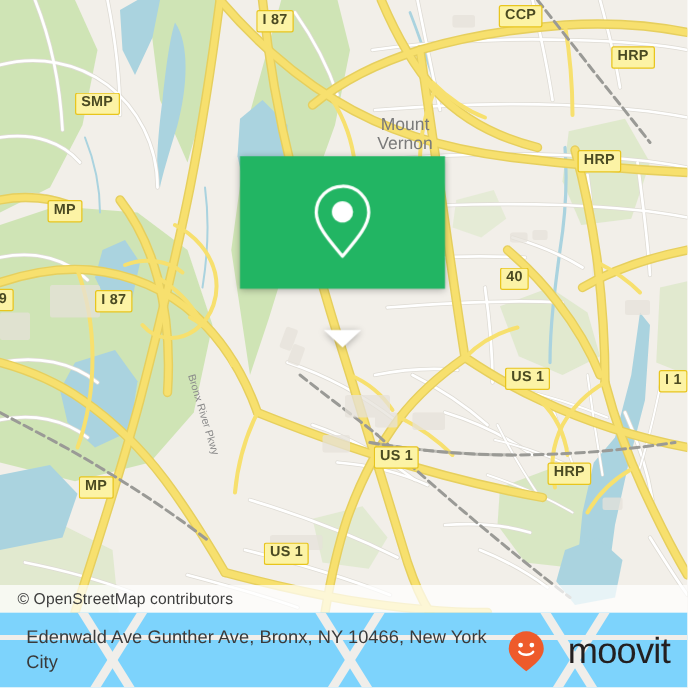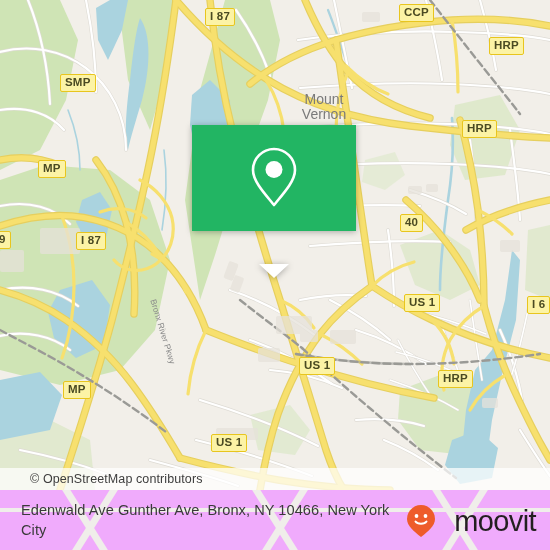--- a/index.html
+++ b/index.html
@@ -37,21 +37,21 @@
     width: 550px;
     height: 22px;
     background: rgba(255,255,255,0.72);
     display: flex;
     align-items: center;
     z-index: 30;
   }
   .attrib span {
     font-size: 12.5px;
     color: #3d3d3d;
-    padding-left: 30px;
+    padding-left: 14px;
     letter-spacing: .1px;
   }
 
   
   .callout {
     position: absolute;
     left: 192px;
     top: 125px;
     width: 164px;
     z-index: 40;
@@ -89,21 +89,21 @@
     border-top: 14px solid #ffffff;
   }
 
   
   #footer {
     position: absolute;
     left: 0;
     top: 490px;
     width: 550px;
     height: 60px;
-    background: #f0abfc;
+    background: #7dd3fc;
     overflow: hidden;
     display: flex;
     align-items: center;
   }
   .footer-watermark {
     position: absolute;
     left: 0; top: 0; width: 550px; height: 60px;
     opacity: 1;
     pointer-events: none;
   }
@@ -411,21 +411,21 @@
         <div class="shield" style="left: 205px; top: 8px;">I 87</div>
         <div class="shield" style="left: 399px; top: 4px;">CCP</div>
         <div class="shield" style="left: 489px; top: 37px;">HRP</div>
         <div class="shield" style="left: 60px; top: 74px;">SMP</div>
         <div class="shield" style="left: 462px; top: 120px;">HRP</div>
         <div class="shield" style="left: 38px; top: 160px;">MP</div>
         <div class="shield" style="left: -6px; top: 231px;">9</div>
         <div class="shield" style="left: 76px; top: 232px;">I 87</div>
         <div class="shield" style="left: 400px; top: 214px;">40</div>
         <div class="shield" style="left: 404px; top: 294px;">US 1</div>
-        <div class="shield" style="left: 527px; top: 296px;">I 6</div>
+        <div class="shield" style="left: 527px; top: 296px;">I 1</div>
         <div class="shield" style="left: 63px; top: 381px;">MP</div>
         <div class="shield" style="left: 299px; top: 357px;">US 1</div>
         <div class="shield" style="left: 438px; top: 370px;">HRP</div>
         <div class="shield" style="left: 211px; top: 434px;">US 1</div>
       </div>
   </div>
 
   <div class="attrib">
     <span>© OpenStreetMap contributors</span>
   </div>

